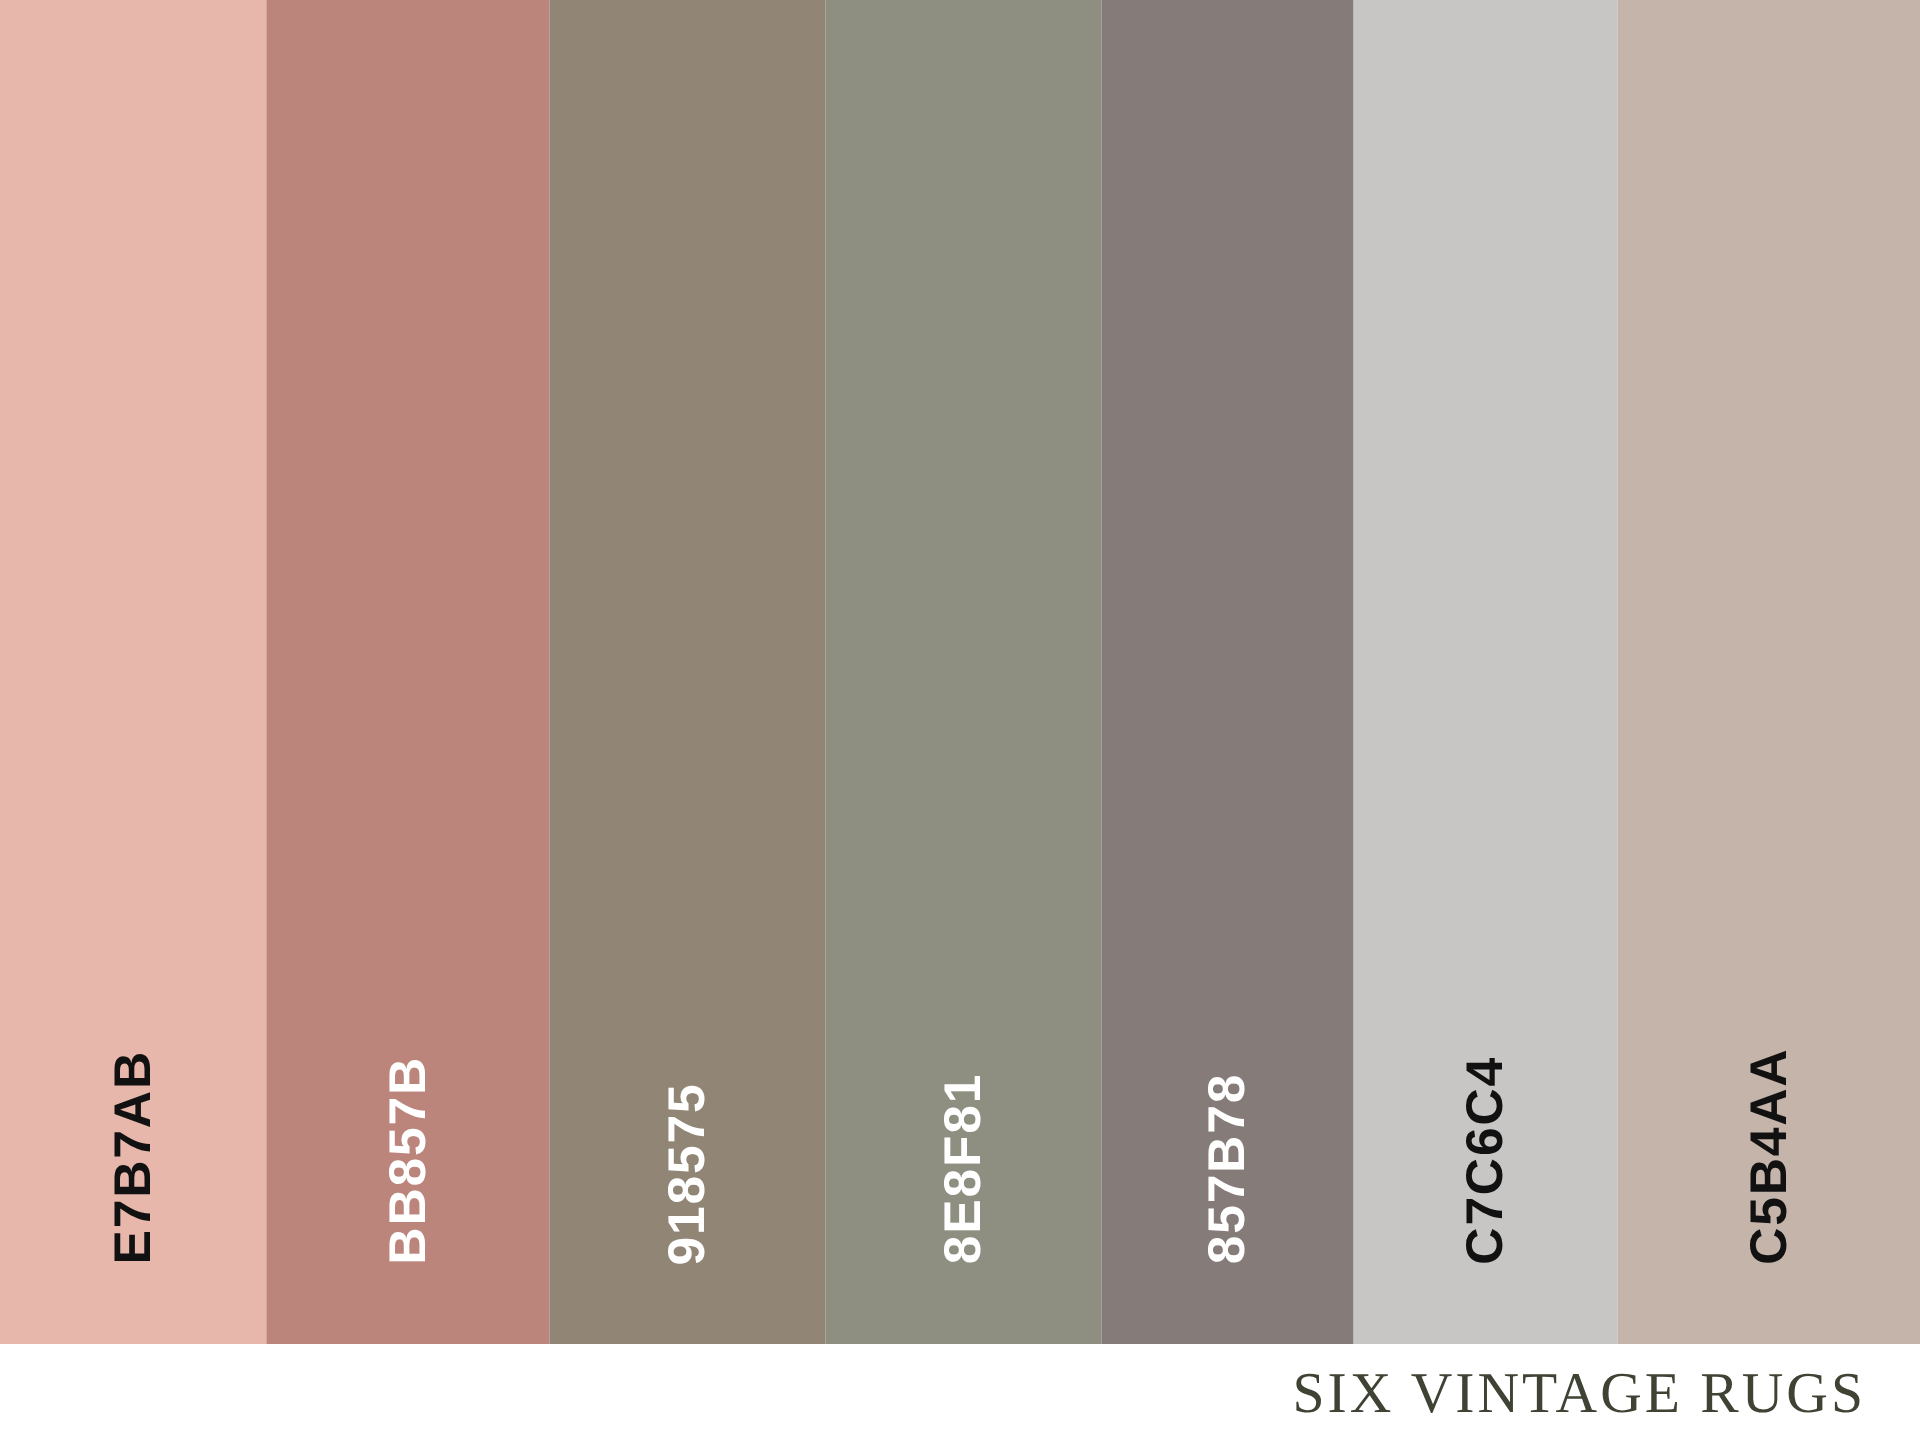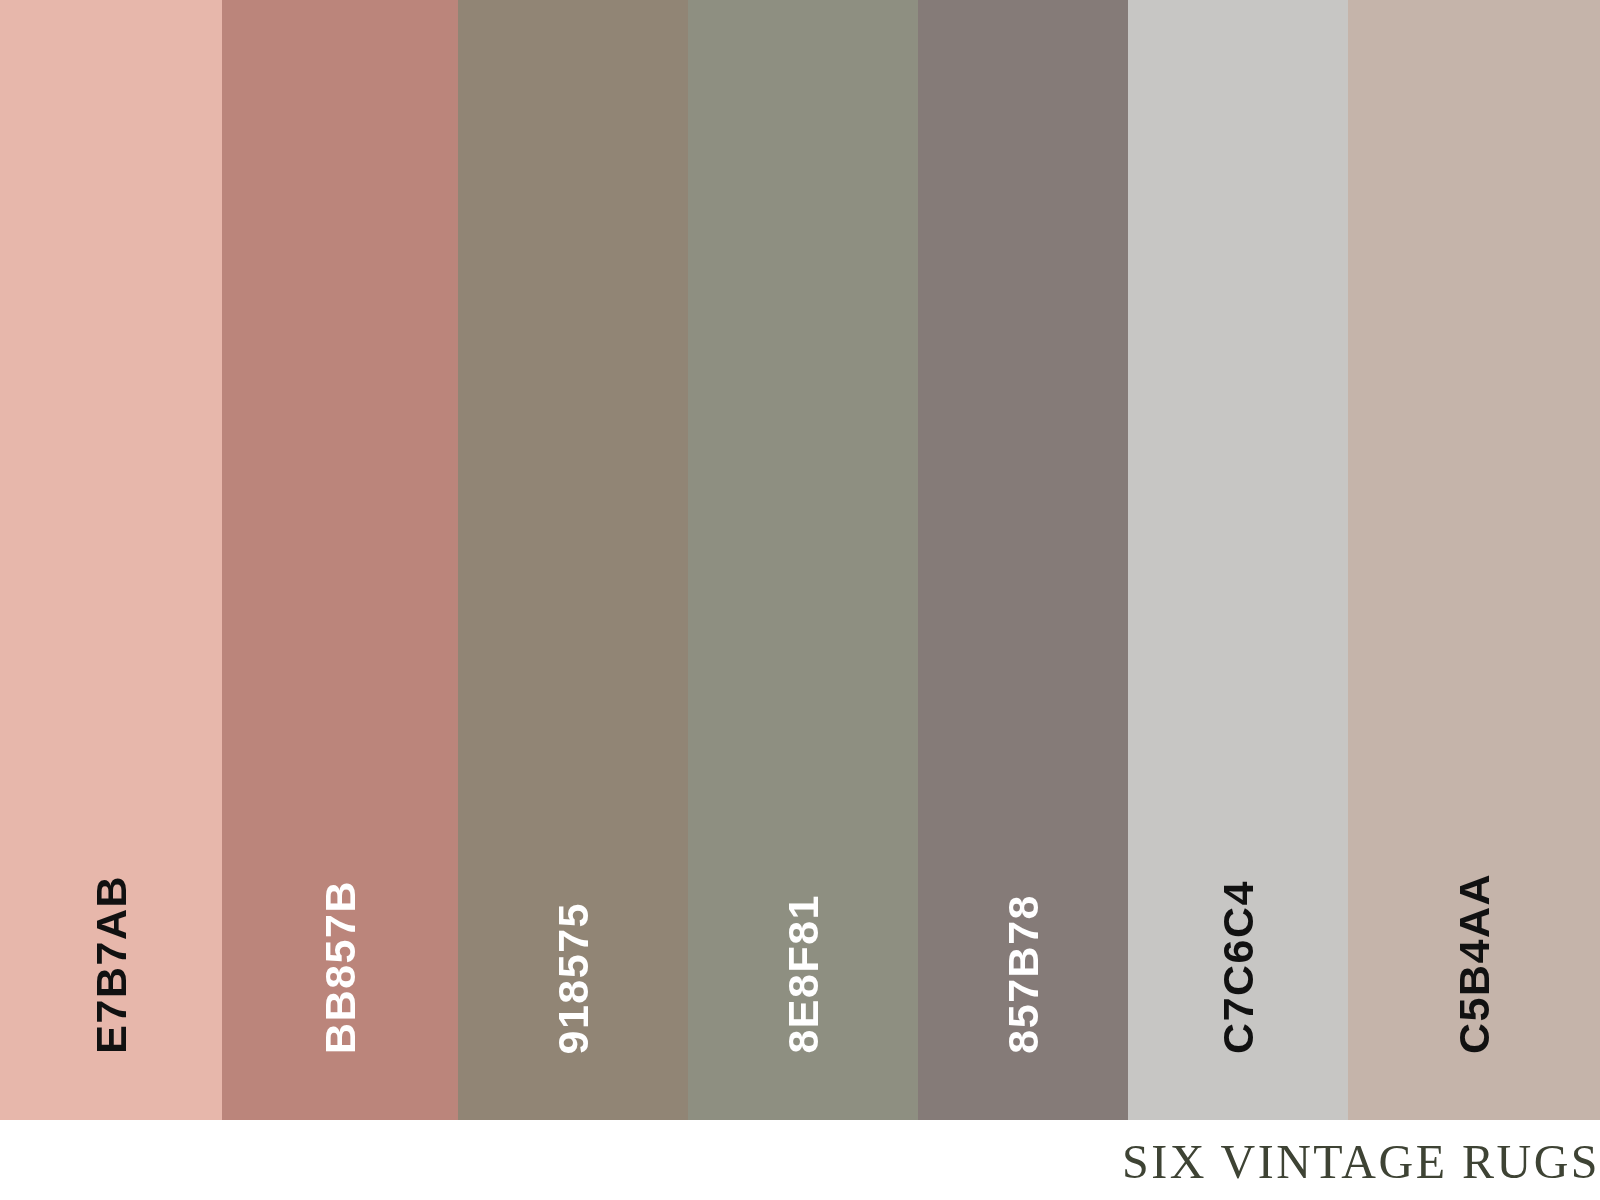--- a/index.html
+++ b/index.html
@@ -53,20 +53,21 @@
     align-items:center;
     justify-content:flex-end;
   }
   #brand-logo {
     font-family:"Liberation Serif", serif;
     font-size:48px;
     font-weight:400;
     letter-spacing:2.5px;
     line-height:1;
     white-space:nowrap;
+    margin-right:45px;
     margin-top:4px;
     user-select:none;
   }
 </style>
 </head>
 <body>
 
 <div id="page">
 
   <div id="swatch-strip">

